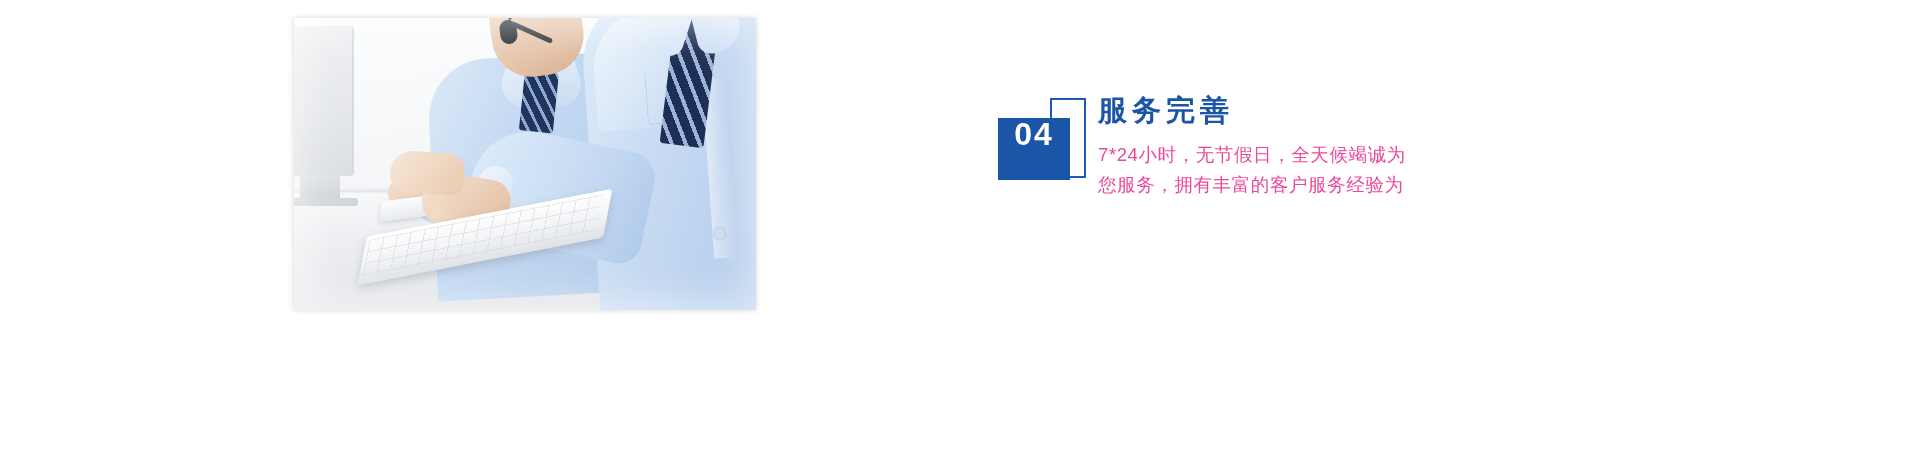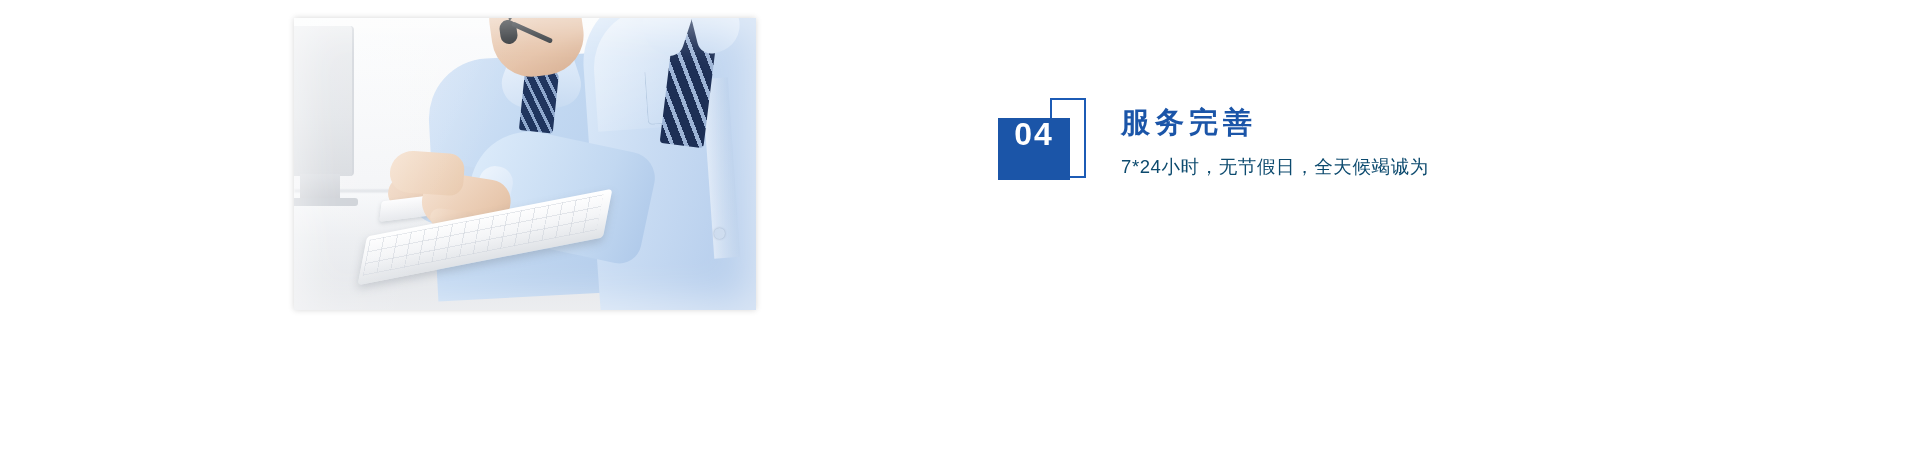--- a/index.html
+++ b/index.html
@@ -297,35 +297,34 @@
     font-size: 32px;
     font-weight: 700;
     letter-spacing: 2px;
     line-height: 1;
     font-family: "Liberation Sans", "DejaVu Sans", sans-serif;
   }
 
   #text-col {
     position: absolute;
     left: 100px;
-    top: 12px;
+    top: 0;
     width: 420px;
-    margin-left: 23px;
   }
   #heading {
     color: #1b55a8;
     font-size: 29px;
     font-weight: 700;
     letter-spacing: 5px;
     line-height: 1.25;
     margin: 0 0 12px 0;
     white-space: nowrap;
   }
   #body-text {
-    color: #0c4a6e;
+    color: #ec4899;
     font-size: 18.5px;
     line-height: 1.62;
     letter-spacing: 0.6px;
     margin: 0;
   }
   #body-text .line { display: block; white-space: nowrap; }
 </style>
 </head>
 <body>
 
@@ -381,17 +380,18 @@
       <div id="badge-outline"></div>
       <div id="badge-square">
         <span id="badge-number">04</span>
       </div>
     </div>
 
     <div id="text-col">
       <h2 id="heading">服务完善</h2>
       <p id="body-text">
         <span class="line">7*24小时，无节假日，全天候竭诚为</span>
+        <span class="line">您服务，拥有丰富的客户服务经验为</span>
       </p>
     </div>
 
   </div>
 </div>
 
 </body></html>

